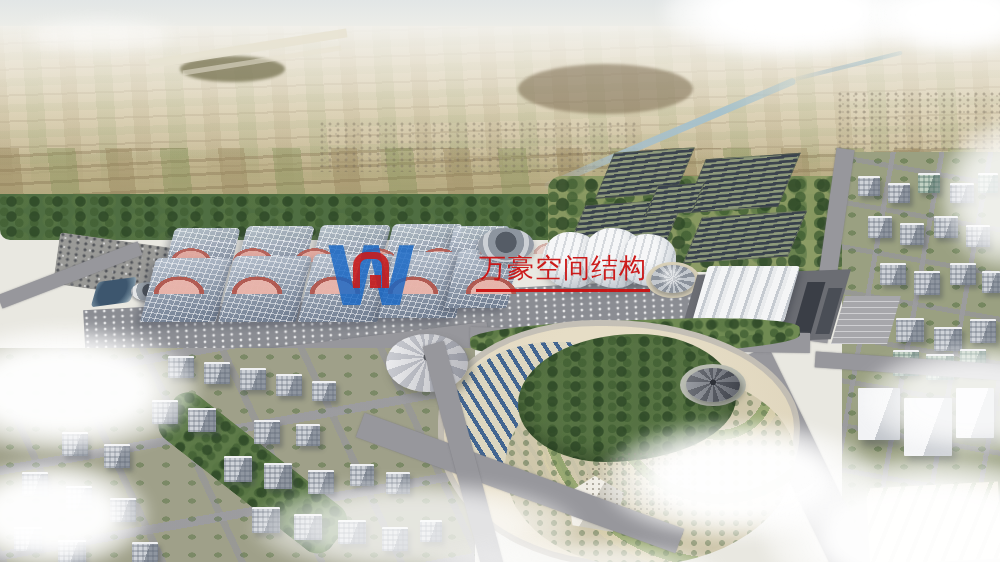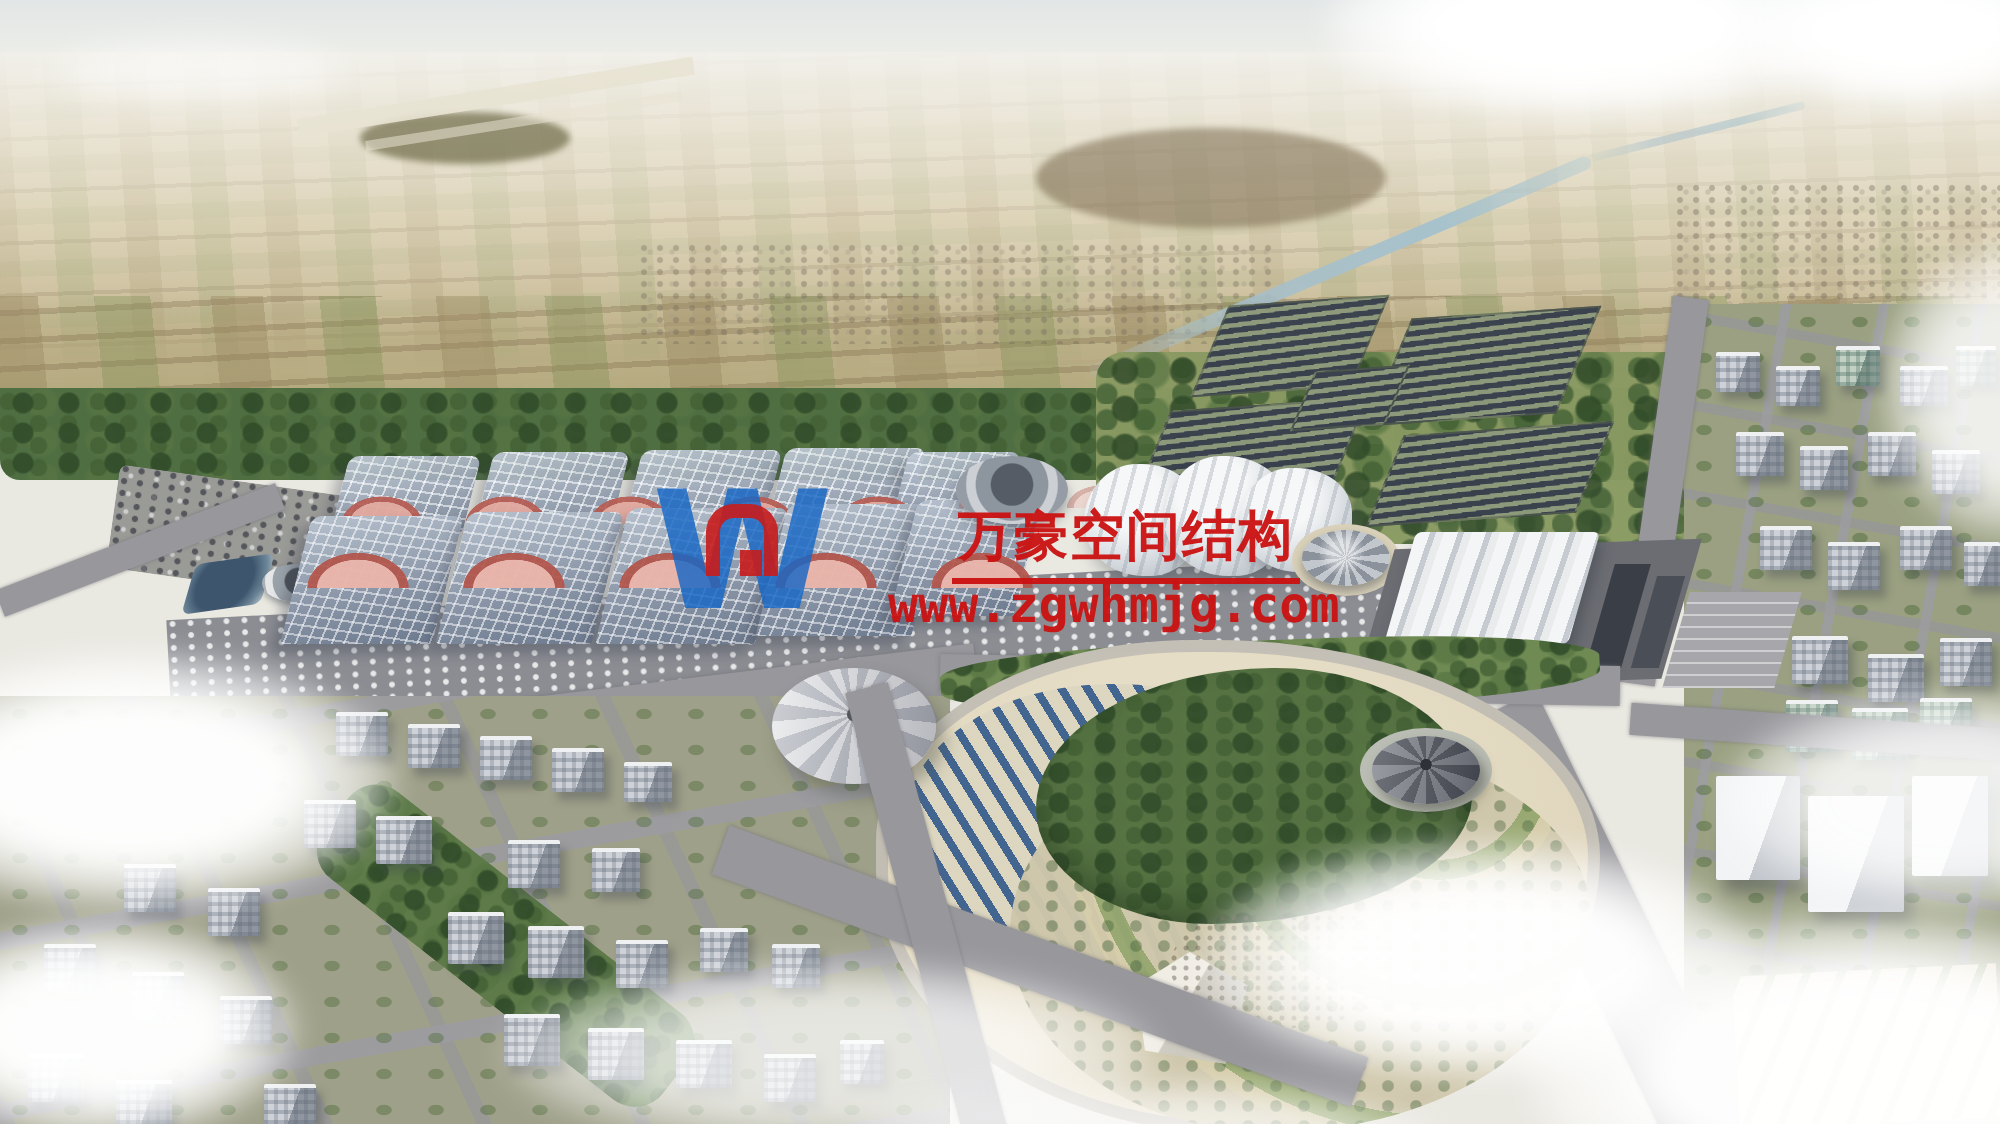--- a/index.html
+++ b/index.html
@@ -155,21 +155,21 @@
 
   
   .wm{z-index:60}
   .wm-w{left:326px;top:236px;font-weight:bold;font-size:82px;line-height:1;
     color:var(--logo-blue,#1767c6);opacity:.82;letter-spacing:-4px}
   .wm-mark{left:353px;top:252px;width:36px;height:36px;border:7px solid var(--logo-red,#c81c1c);
     border-bottom:none;border-radius:14px 14px 0 0;opacity:.9}
   .wm-mark::after{content:"";position:absolute;right:1px;bottom:0;width:11px;height:13px;background:var(--logo-red,#c81c1c)}
   .wm-wanhao{left:318px;top:297px;width:120px;text-align:center;font-weight:bold;font-size:18px;
     letter-spacing:4px;color:var(--logo-blue,#1767c6);opacity:.8}
-  .wm-title{left:476px;top:250px;font-weight:bold;font-size:27px;letter-spacing:1px;
+  .wm-title{left:476px;top:250px;font-weight:normal;font-size:27px;letter-spacing:1px;
     color:var(--wm-red,#cb1111);border-bottom:3px solid currentColor;padding:0 3px 3px 3px;opacity:.95}
   .wm-url{left:444px;top:288px;font-family:"DejaVu Sans Mono","Liberation Mono",monospace;
     font-weight:bold;font-size:25px;letter-spacing:0px;color:var(--wm-red,#cb1111);opacity:.95}
 </style>
 </head>
 <body>
 
 <div class="scene">
 
   <div class="sky"></div>
@@ -313,16 +313,15 @@
   <i class="cloud" style="left:250px;top:480px;width:330px;height:95px;opacity:.75"></i>
   <i class="cloud" style="left:600px;top:420px;width:280px;height:120px"></i>
   <i class="cloud" style="left:760px;top:455px;width:340px;height:160px"></i>
   <i class="cloud" style="left:860px;top:345px;width:230px;height:110px;opacity:.85"></i>
   <i class="cloud" style="left:420px;top:540px;width:300px;height:60px;opacity:.7"></i>
 
   <div class="wm" style="left:0;top:0;width:1000px;height:562px;pointer-events:none">
     <span class="wm-w">W</span>
     <span class="wm-mark"></span>
     <span class="wm-title">万豪空间结构</span>
-    <span class="wm-url">www.zgwhmjg.com</span>
   </div>
 
 </div>
 
 </body></html>

